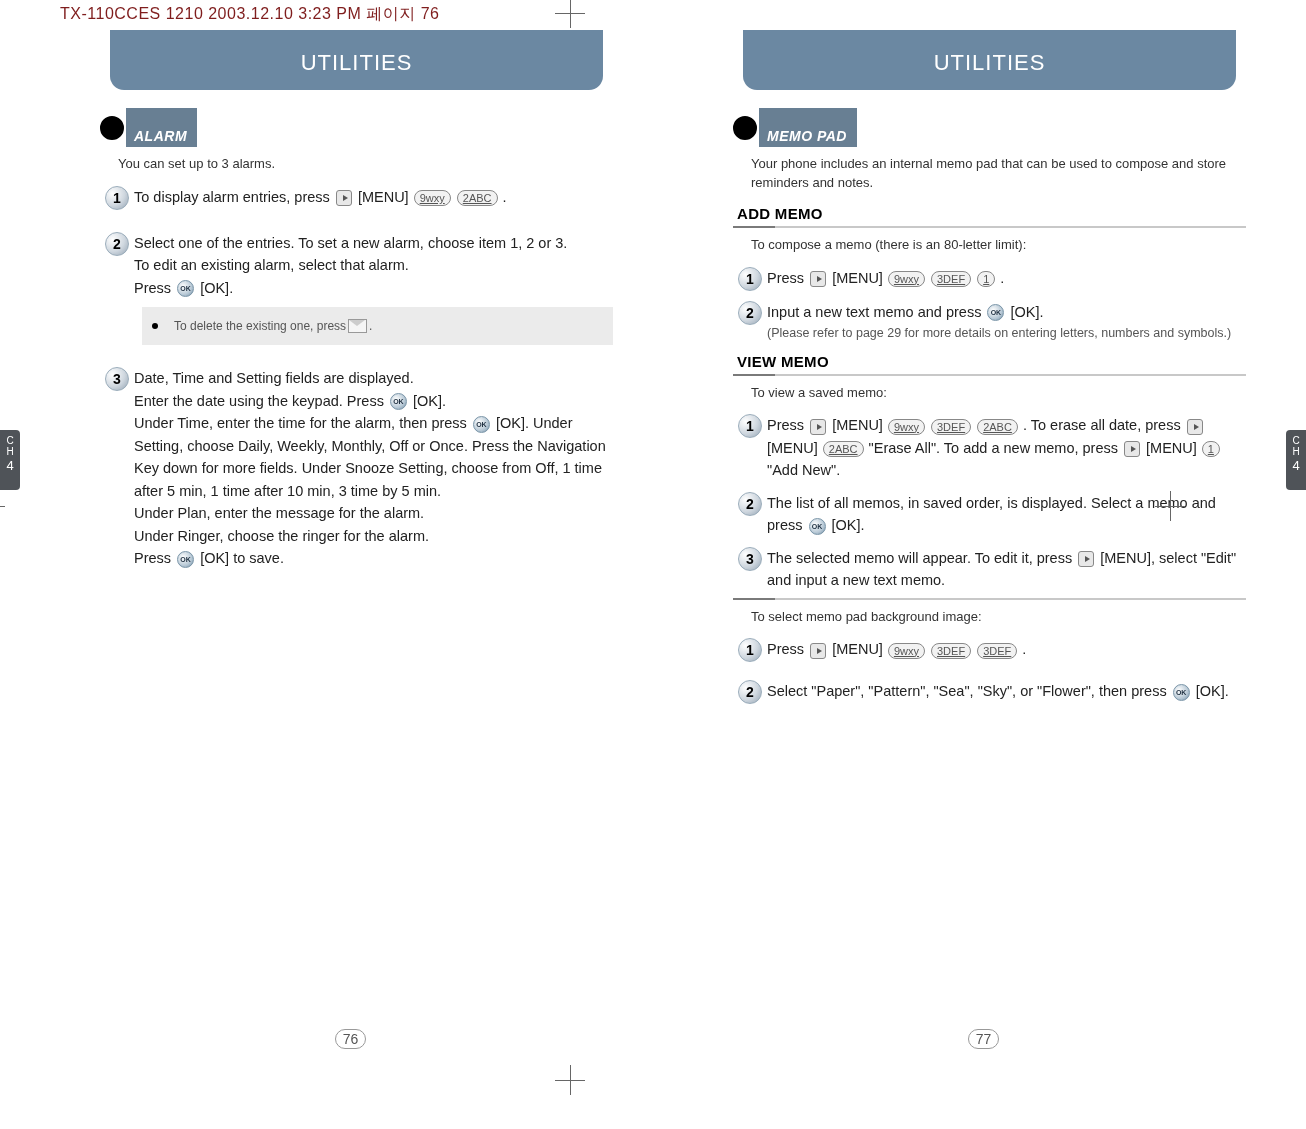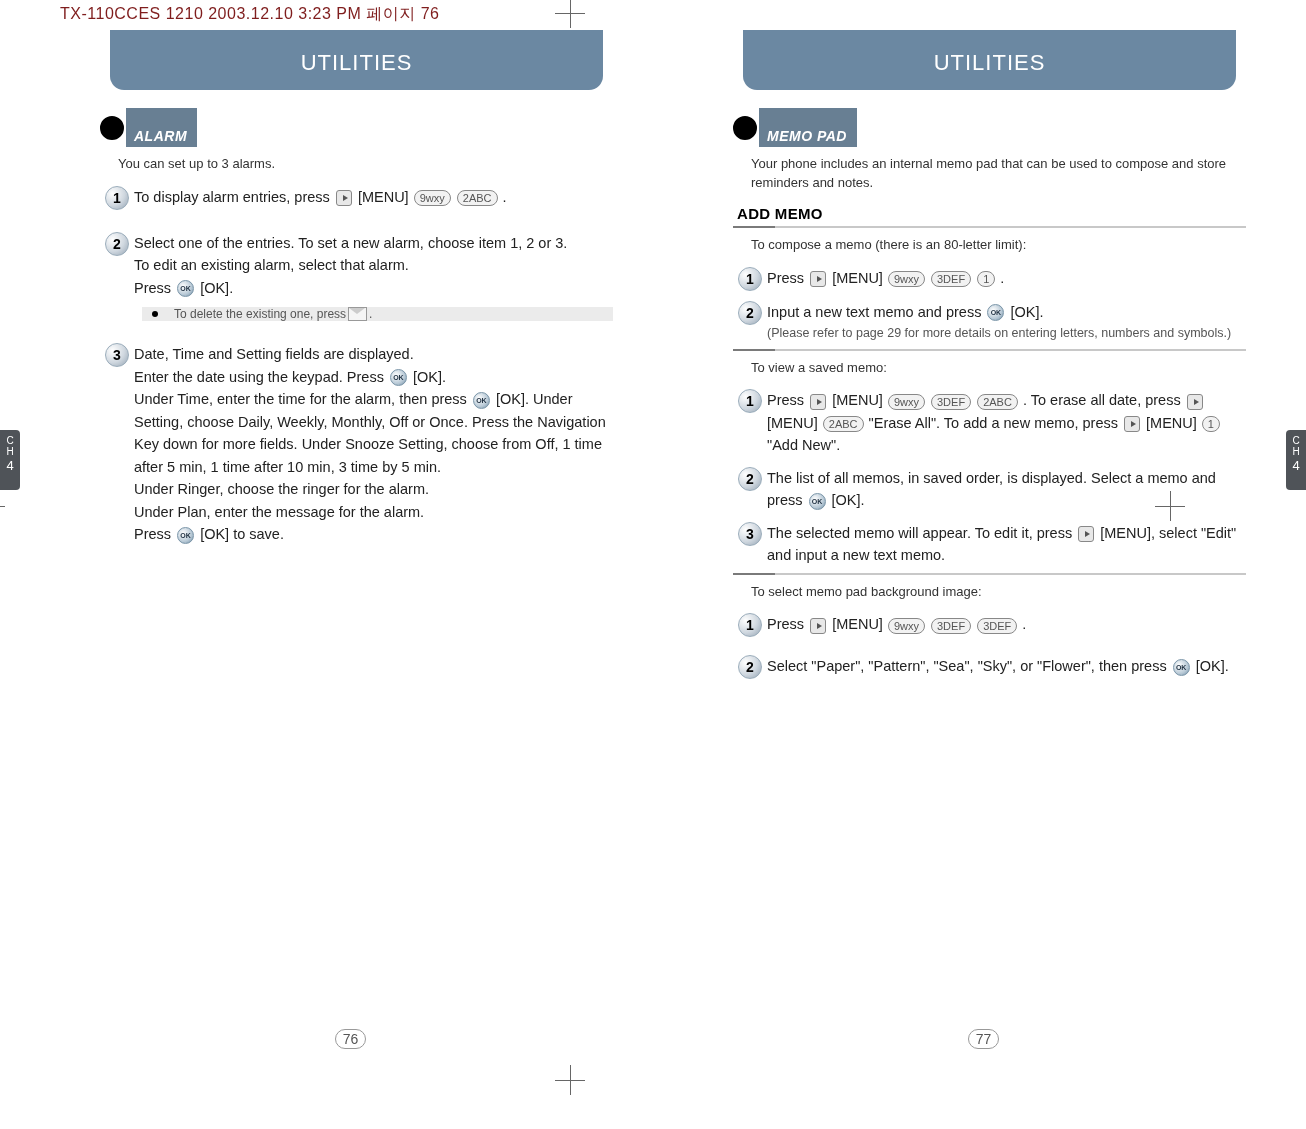--- a/index.html
+++ b/index.html
@@ -127,40 +127,41 @@
     display:inline-block;
     vertical-align:middle;
     font-size:11px;
     border:1px solid #888;
     border-radius:8px;
     padding:0 5px;
     background:#f2f2f2;
     color:#555;
     line-height:14px;
     margin:0 1px;
+    text-decoration:underline;
   }
   .softkey{
     display:inline-block;width:14px;height:14px;vertical-align:middle;
     border:1px solid #888;border-radius:3px;background:#e8e8e8;
     margin:0 2px;position:relative;
   }
   .softkey::after{content:"";position:absolute;right:3px;top:4px;width:0;height:0;border-top:3px solid transparent;border-bottom:3px solid transparent;border-left:5px solid #555;}
   .okbtn{
     display:inline-block;width:15px;height:15px;border-radius:50%;
     background:radial-gradient(circle at 35% 35%,#fff,#b8c9d6 60%,#6f8ca2);
     border:1px solid #7a95a8;vertical-align:middle;margin:0 2px;
     font-size:7px;color:#234;line-height:15px;text-align:center;font-weight:bold;
   }
   .envelope{
      display:inline-block;width:17px;height:12px;border:1px solid #999;background:#f5f5f5;vertical-align:middle;margin:0 2px;position:relative;
   }
   .envelope::after{content:"";position:absolute;left:0;top:0;border-left:8px solid transparent;border-right:8px solid transparent;border-top:6px solid #ccc;}
   .note-row{
     display:flex;align-items:center;background:#ebebeb;
-    margin:8px 0 4px 42px;padding:0 10px;font-size:12px;color:#555;
+    margin:8px 0 4px 42px;padding:12px 10px;font-size:12px;color:#555;
   }
   .note-row .bullet{width:6px;height:6px;border-radius:50%;background:#000;margin-right:16px;}
   .side-tab{
     position:absolute;top:430px;width:20px;height:55px;
     background:#4f5358;color:#fff;font-size:10px;text-align:center;
     padding-top:5px;line-height:1.1;
   }
   .side-tab.left{left:0;border-top-right-radius:4px;border-bottom-right-radius:4px;}
   .side-tab.right{right:0;border-top-left-radius:4px;border-bottom-left-radius:4px;}
   .side-tab div:last-child{font-size:13px;margin-top:2px;}
@@ -247,22 +248,22 @@
         <div>
           <span>Enter the date using the keypad.  Press </span>
           <span class="okbtn">OK</span>
           <span>[OK].</span>
         </div>
         <div>
           <span>Under Time, enter the time for the alarm, then press </span>
           <span class="okbtn">OK</span>
           <span>[OK].  Under Setting, choose Daily, Weekly, Monthly, Off or Once.  Press the Navigation Key down for more fields.  Under Snooze Setting, choose from Off, 1 time after 5 min, 1 time after 10 min, 3 time by 5 min.</span>
         </div>
+        <div>Under Plan, enter the message for the alarm.</div>
         <div>Under Ringer, choose the ringer for the alarm.</div>
-        <div>Under Plan, enter the message for the alarm.</div>
         <div>
           <span>Press </span>
           <span class="okbtn">OK</span>
           <span>[OK] to save.</span>
         </div>
       </div>
     </div>
 
     <div class="page-foot">
       <span class="pn">76</span>
@@ -297,20 +298,21 @@
     <div class="step">
       <div class="num"><span class="ball">2</span></div>
       <div class="body">
         <span>Input a new text memo and press </span>
         <span class="okbtn">OK</span>
         <span>[OK].</span>
         <div class="subnote">(Please refer to page 29 for more details on entering letters, numbers and symbols.)</div>
       </div>
     </div>
 
+    <div class="subhead">VIEW MEMO</div>
     <div class="subhead-line"></div>
     <div class="intro" style="margin-top:2px;">To view a saved memo:</div>
 
     <div class="step">
       <div class="num"><span class="ball">1</span></div>
       <div class="body">
         <span>Press  </span>
         <span class="softkey"></span>
         <span>[MENU] </span>
         <span class="keypict">9wxy</span>

